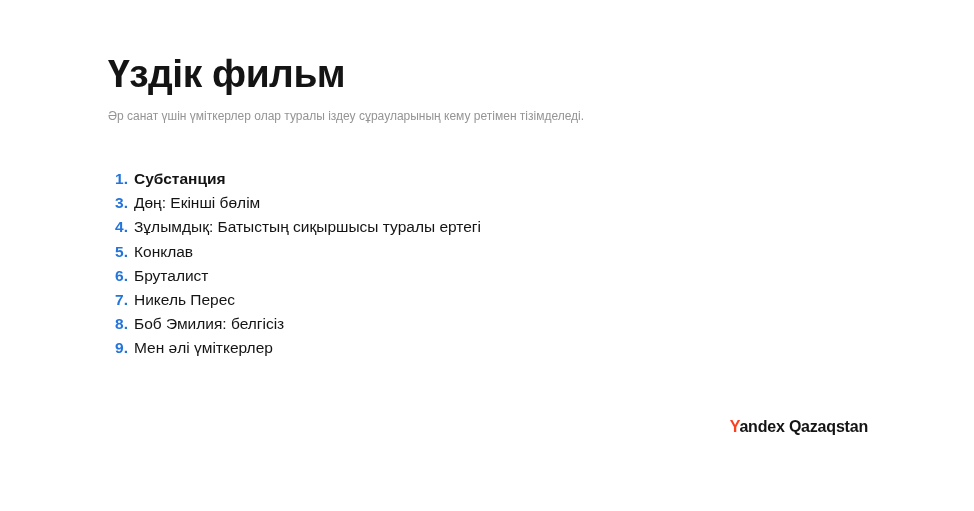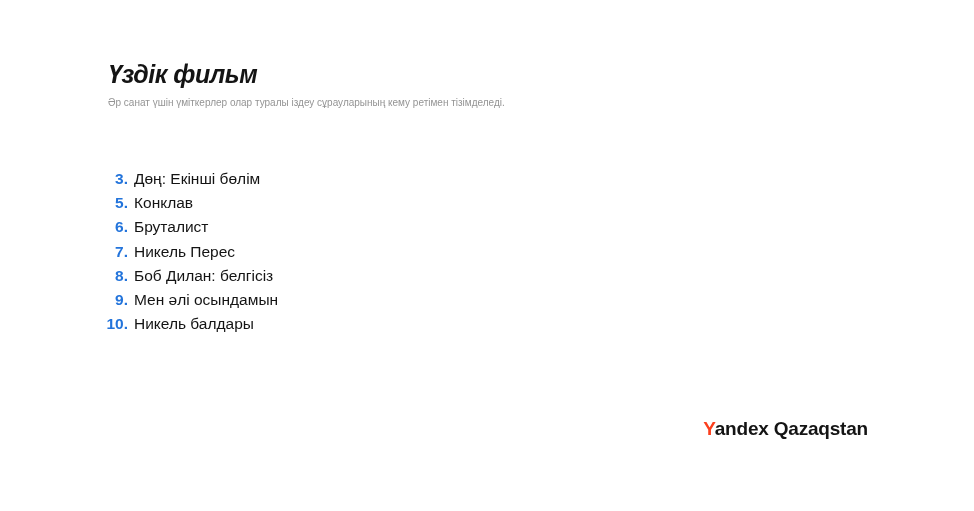--- a/index.html
+++ b/index.html
@@ -17,31 +17,30 @@
     overflow: hidden;
   }
   .card {
     position: relative;
     width: 974px; height: 511px;
     background: var(--bg);
   }
   .title {
     position: absolute;
     left: 108px; top: 54px;
-    font-size: 25px;
+    font-size: 39px;
     font-weight: 700;
     letter-spacing: -0.5px;
     color: var(--text-black);
     line-height: 40px;
-    font-style: italic;
   }
   .subtitle {
     position: absolute;
-    left: 108px; top: 94px;
-    font-size: 10px;
+    left: 108px; top: 108px;
+    font-size: 12px;
     line-height: 17px;
     color: var(--subtitle-gray);
     font-weight: 400;
   }
   ol.film-list {
     position: absolute;
     left: 98px; top: 167px;
     list-style: none;
   }
   ol.film-list li {
@@ -60,47 +59,48 @@
   .film-label {
     margin-left: 6px;
     color: var(--text-black);
     font-weight: 400;
   }
   li.bold .film-label { font-weight: 700; }
   .logo {
     position: absolute;
     top: 418px;
     right: 106px;
-    font-size: 19px;
+    font-size: 16px;
     font-weight: 700;
     letter-spacing: -0.2px;
     color: var(--text-black);
     white-space: nowrap;
     text-align: right;
   }
   .logo-y { color: var(--logo-red); }
 </style>
 </head>
 <body>
 
 <div class="card">
 
   <h1 class="title">Үздік фильм</h1>
 
   <p class="subtitle">
     <span>Әр санат үшін үміткерлер олар туралы іздеу сұрауларының кему ретімен тізімделеді.</span><br>
   </p>
 
   <ol class="film-list" id="film-list">
+      <li class="bold"><span class="rank">1.</span><span class="film-label">Субстанция</span></li>
       <li><span class="rank">3.</span><span class="film-label">Дөң: Екінші бөлім</span></li>
+      <li><span class="rank">4.</span><span class="film-label">Зұлымдық: Батыстың сиқыршысы туралы ертегі</span></li>
       <li><span class="rank">5.</span><span class="film-label">Конклав</span></li>
       <li><span class="rank">6.</span><span class="film-label">Бруталист</span></li>
       <li><span class="rank">7.</span><span class="film-label">Никель Перес</span></li>
-      <li><span class="rank">8.</span><span class="film-label">Боб Дилан: белгісіз</span></li>
-      <li><span class="rank">9.</span><span class="film-label">Мен әлі осындамын</span></li>
-      <li><span class="rank">10.</span><span class="film-label">Никель балдары</span></li>
+      <li><span class="rank">8.</span><span class="film-label">Боб Эмилия: белгісіз</span></li>
+      <li><span class="rank">9.</span><span class="film-label">Мен әлі үміткерлер</span></li>
     </ol>
 
   <div class="logo">
     <span class="logo-y">Y</span><span>andex Qazaqstan</span>
   </div>
 
 </div>
 
 </body></html>

